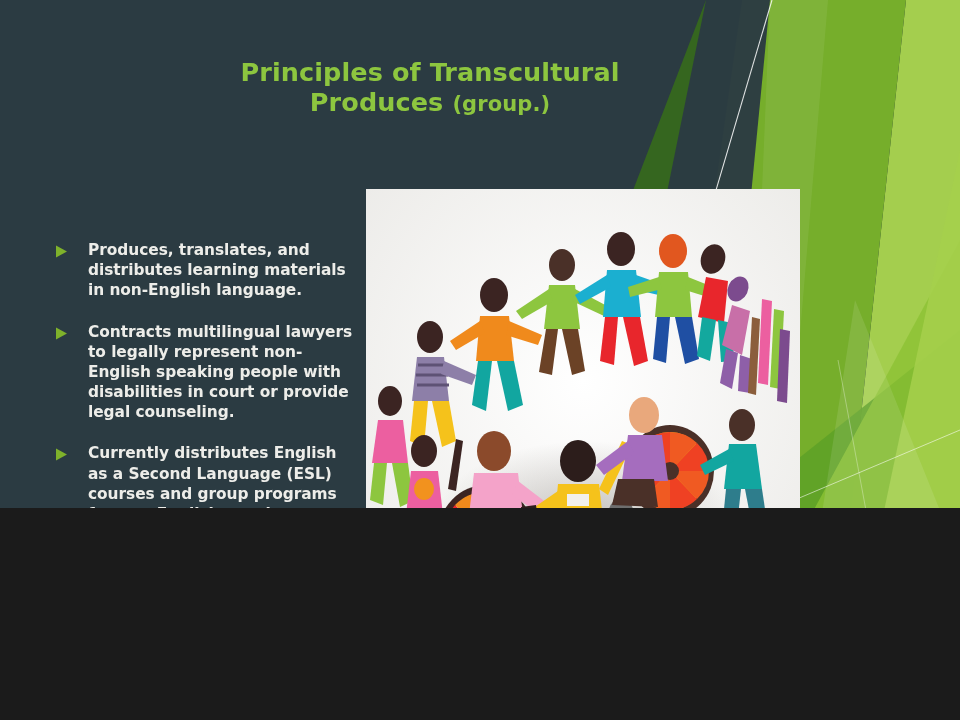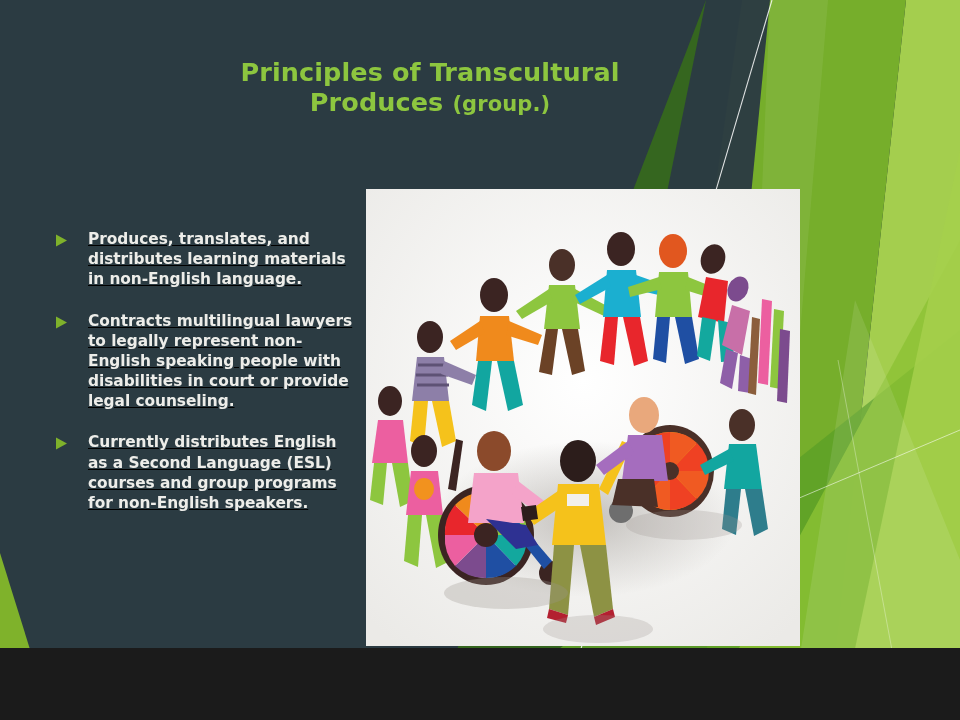--- a/index.html
+++ b/index.html
@@ -3,21 +3,21 @@
 <meta charset="utf-8">
 <style>
   html, body {
     margin: 0;
     padding: 0;
     background: #1b1b1b;
   }
   #slide {
     position: relative;
     width: 960px;
-    height: 648px;
+    height: 508px;
     overflow: hidden;
     background: #2B3B42;
     font-family: "DejaVu Sans", "Liberation Sans", sans-serif;
   }
 
   
   #bg-art {
     position: absolute;
     inset: 0;
     width: 960px;
@@ -44,23 +44,22 @@
   }
   .title-cont {
     font-size: 21px;
     font-weight: bold;
   }
 
   
   #bullet-list {
     position: absolute;
     left: 55px;
-    top: 229px;
+    top: 240px;
     width: 300px;
-    text-decoration: underline;
   }
   .bullet-row {
     display: flex;
     align-items: flex-start;
     margin-bottom: 21px;
   }
   .bullet-marker {
     flex: 0 0 auto;
     width: 16px;
     margin-right: 17px;

